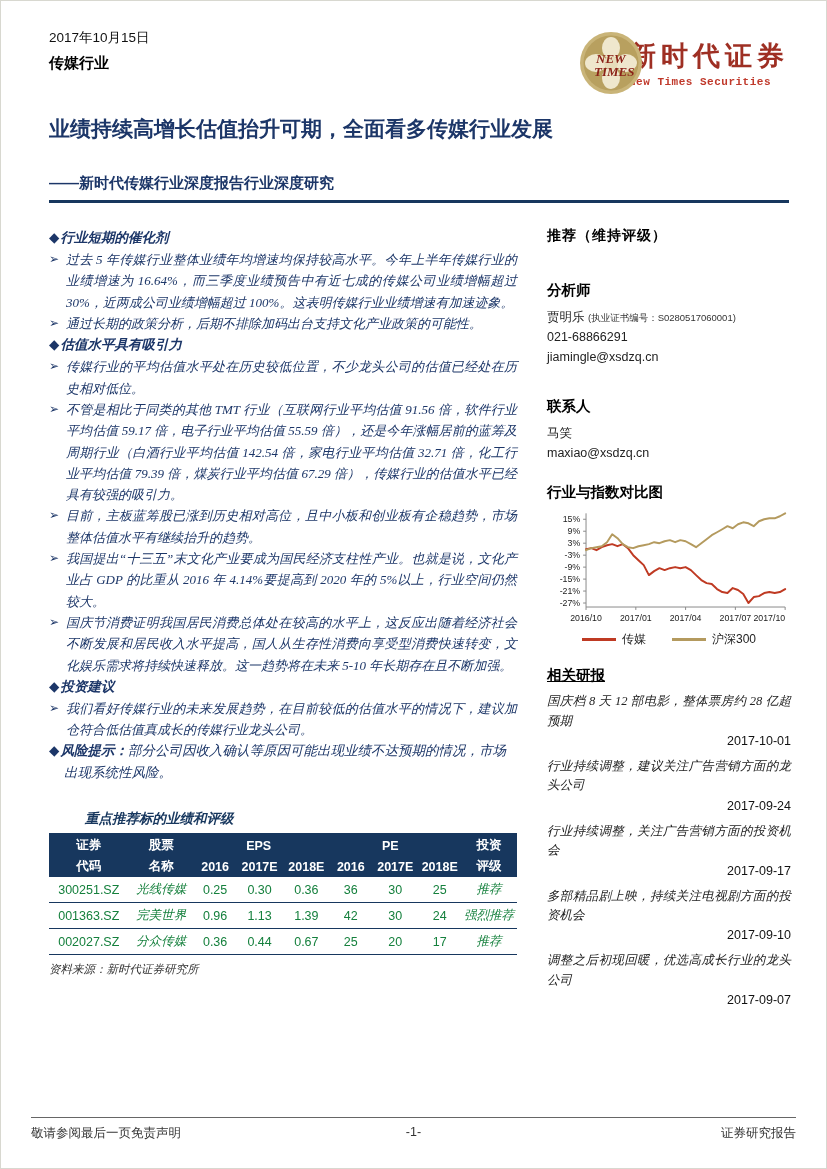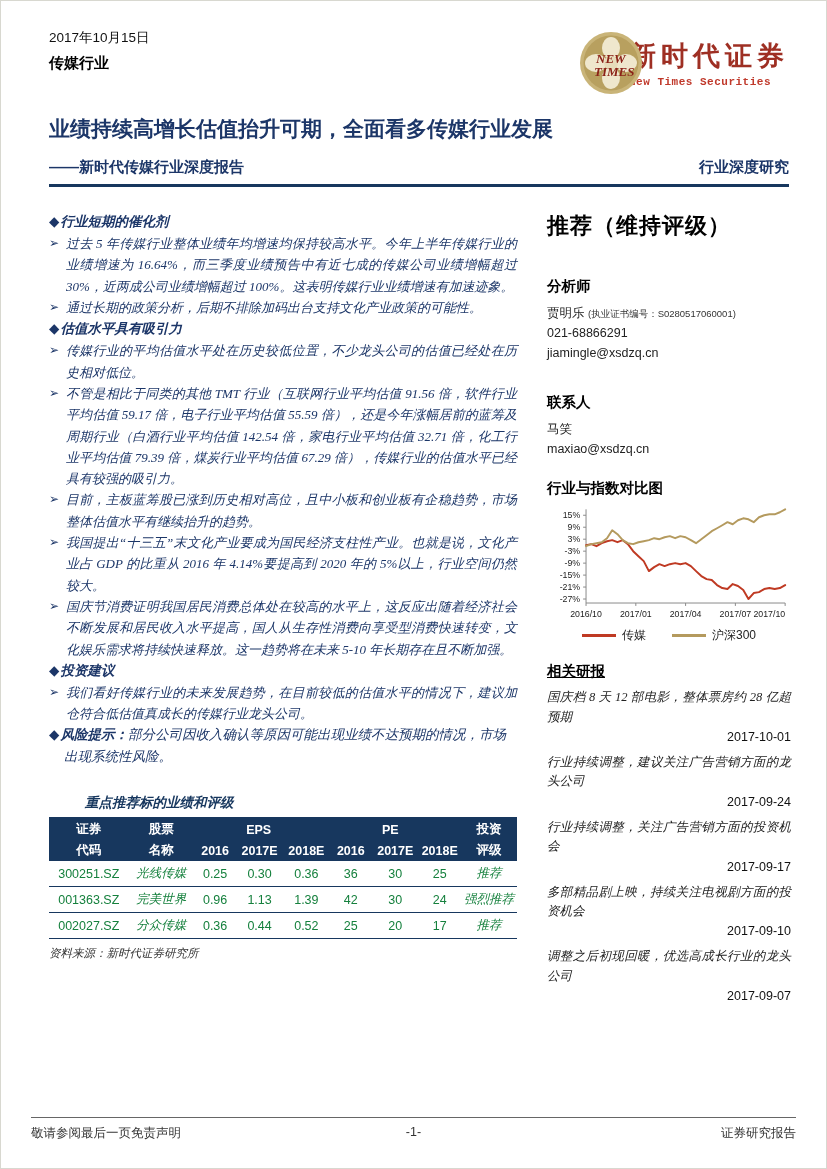--- a/index.html
+++ b/index.html
@@ -17,21 +17,21 @@
   .top{padding:28px 37px 0 48px;}
   .hdr{display:flex;justify-content:space-between;align-items:flex-start;}
   .hdr-date{font-size:13.5px;color:#111;}
   .hdr-industry{font-size:15px;font-weight:bold;color:#000;margin-top:7px;}
   .brand{display:flex;align-items:center;gap:0;margin-top:2px;}
   .brand-cn{font-family:"Liberation Serif",serif;font-size:27px;font-weight:bold;color:#9e2f23;letter-spacing:5px;white-space:nowrap;}
   .brand-en{font-family:"Liberation Mono","DejaVu Sans Mono",monospace;font-size:11px;font-weight:bold;color:#c0392b;margin-top:2px;letter-spacing:0.5px;}
   .coin{width:64px;height:64px;flex:none;margin-right:-14px;position:relative;z-index:1;}
   
   .report-title{font-size:21px;font-weight:bold;color:#1c3668;margin:20px 0 0 0;line-height:1.3;}
-  .sub-row{display:flex;justify-content:space-between;margin-top:16px;font-size:15px;font-weight:bold;color:#1c3668;}
+  .sub-row{display:flex;justify-content:flex-start;margin-top:32px;font-size:15px;font-weight:bold;color:#1c3668;}
   .rule{height:3px;background:#17375e;margin-top:7px;}
   
   .content{display:flex;gap:30px;padding:24px 37px 0 48px;}
   .left-col{width:468px;flex:none;color:#1c3668;}
   .right-col{width:244px;flex:none;}
   
   .sec-heading{font-size:13.5px;font-weight:bold;line-height:1.62;padding-left:15px;text-indent:-15px;
     font-family:"Liberation Serif","DejaVu Serif",serif;font-style:italic;color:#1c3668;}
   .sec-inline{font-weight:normal;}
   .diamond{font-style:normal;margin-right:1px;}
@@ -43,21 +43,21 @@
   .table-title{font-size:13.5px;font-weight:bold;color:#17375e;margin-bottom:5px;
     font-family:"Liberation Serif","DejaVu Serif",serif;font-style:italic;margin-left:36px;}
   table.stock{width:100%;border-collapse:collapse;table-layout:fixed;font-size:12.5px;}
   table.stock thead th{background:#17375e;color:#fff;font-weight:bold;text-align:center;padding:2px 2px;font-size:12.5px;}
   table.stock thead tr:first-child th{padding-top:4px;}
   table.stock thead th.lft{text-align:left;padding-left:10px;}
   table.stock tbody td{text-align:center;color:#15803d;padding:4px 2px;border-bottom:1.5px solid #17375e;}
   table.stock tbody td:first-child{text-align:center;}
   .src{font-size:11.5px;color:#333;margin-top:7px;font-family:"Liberation Serif",serif;font-style:italic;}
   
-  .rating-title{font-size:22px;font-weight:bold;color:#000;letter-spacing:1px;}
+  .rating-title{font-size:14px;font-weight:bold;color:#000;letter-spacing:1px;}
   .blk-label{font-size:14.5px;font-weight:bold;color:#000;margin:26px 0 7px 0;}
   .r-line{font-size:12.5px;color:#222;line-height:1.6;}
   .cert{font-size:9.5px;color:#333;}
   .chart-wrap{margin-top:4px;}
   .legend{display:flex;justify-content:center;gap:26px;margin-top:2px;}
   .legend-item{display:flex;align-items:center;gap:6px;font-size:12px;color:#222;}
   .legend-line{display:inline-block;width:34px;height:3px;}
   .reports{margin-top:4px;}
   .report-title-txt{font-size:12.5px;color:#222;line-height:1.55;text-align:justify;
     font-family:"Liberation Serif","DejaVu Serif",serif;font-style:italic;}
@@ -206,21 +206,21 @@
                 <td>42</td>
                 <td>30</td>
                 <td>24</td>
                 <td class="kai">强烈推荐</td>
               </tr>
               <tr>
                 <td>002027.SZ</td>
                 <td class="kai">分众传媒</td>
                 <td>0.36</td>
                 <td>0.44</td>
-                <td>0.52</td>
+                <td>0.67</td>
                 <td>25</td>
                 <td>20</td>
                 <td>17</td>
                 <td class="kai">推荐</td>
               </tr>
             </tbody>
         </table>
         <div class="src">资料来源：新时代证券研究所</div>
       </div>
     </div>

